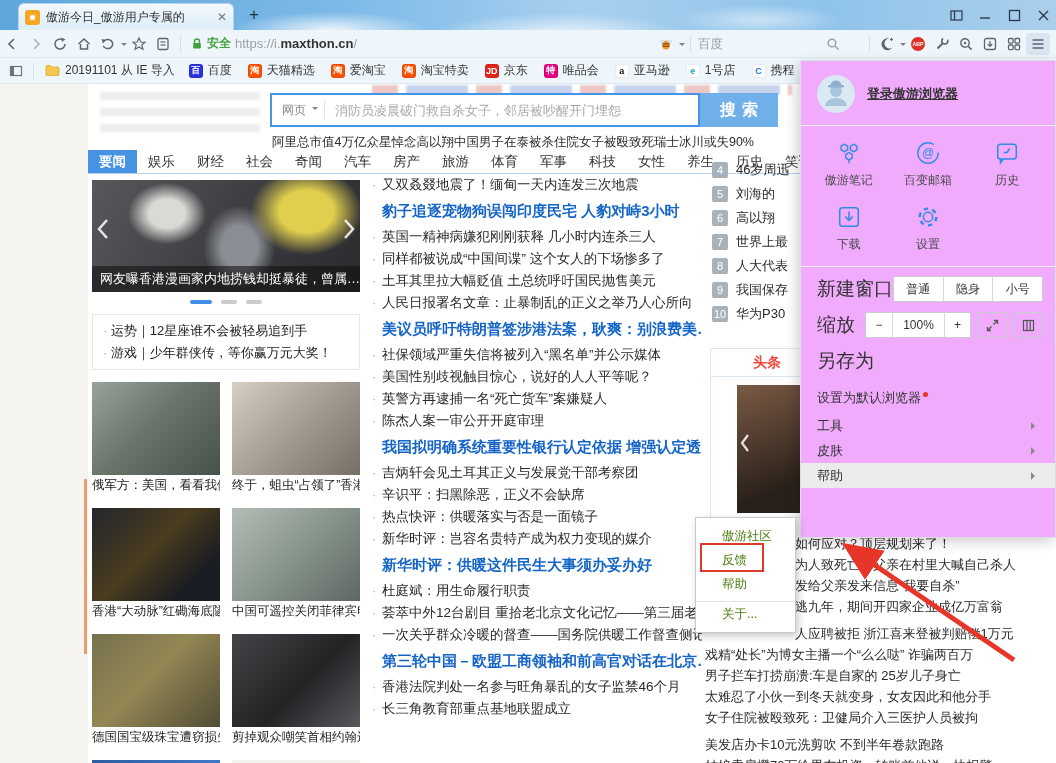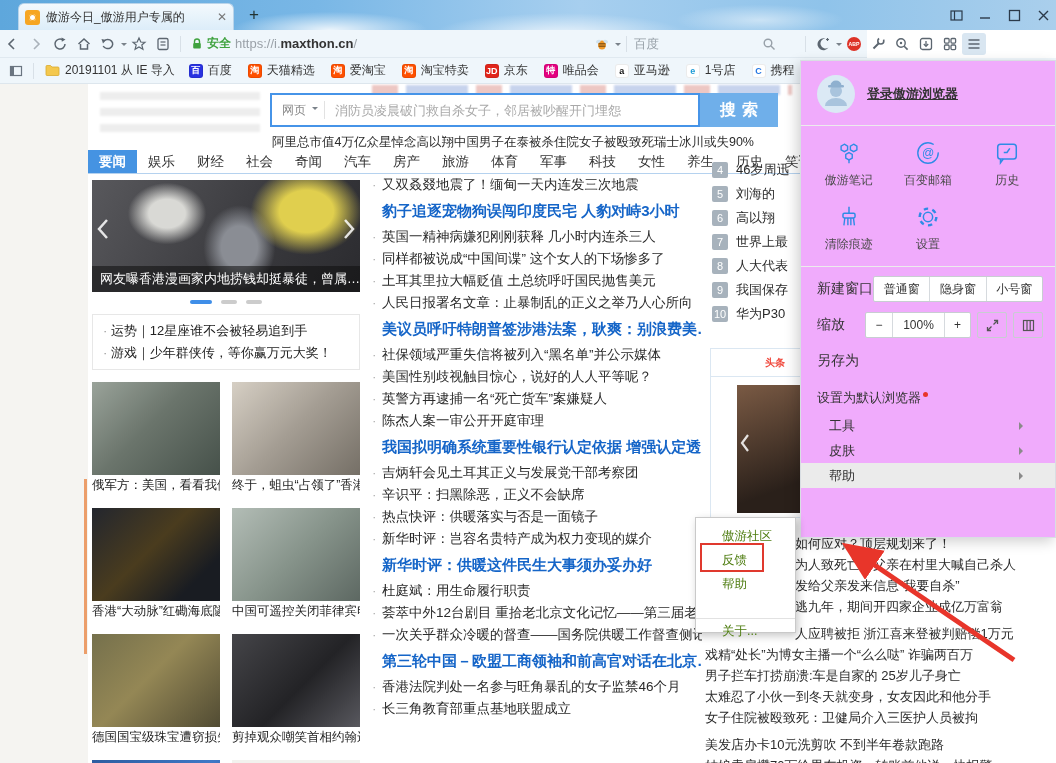--- a/index.html
+++ b/index.html
@@ -18,21 +18,21 @@
   .tab-title{font-size:12px;color:#333;white-space:nowrap;overflow:hidden;flex:1;}
   .favicon{width:15px;height:15px;border-radius:3px;background:#f6a623;margin-right:6px;flex:none;position:relative;}
   .favicon::after{content:"";position:absolute;left:4px;top:4px;width:7px;height:7px;background:#fff;border-radius:50%;
     box-shadow:0 0 0 1px #f6a623 inset;}
   .tab-close{font-size:12px;color:#777;margin-left:4px;line-height:1;}
   .newtab{position:absolute;left:244px;top:5px;width:20px;height:20px;color:#233;font-size:17px;line-height:19px;text-align:center;}
   .winctl{position:absolute;right:6px;top:0;height:30px;display:flex;align-items:center;gap:16px;}
   .winctl svg{display:block;}
 
   
-  .toolbar{position:absolute;left:0;top:30px;width:867px;height:28px;background:#eff6fb;border-bottom:1px solid #e0e9f0;
+  .toolbar{position:absolute;left:0;top:30px;width:1056px;height:28px;background:#eff6fb;border-bottom:1px solid #e0e9f0;
     display:flex;align-items:center;justify-content:space-between;}
   .tbtn{width:24px;height:22px;display:flex;align-items:center;justify-content:center;flex:none;}
   .caret{width:0;height:0;border:3.5px solid transparent;border-top-color:#7a828a;margin:4px 0 0 1px;}
   .vsep{width:1px;height:16px;background:#d8e0e7;margin:0 5px;flex:none;}
   .addr{display:flex;align-items:center;margin-left:4px;flex:none;width:400px;}
   .secure{color:#3fa23f;font-size:12px;font-weight:bold;margin:0 4px 0 3px;}
   .url{font-size:13px;color:#9aa1a8;}
   .url b{color:#333;}
   .tb-search{display:flex;align-items:center;width:168px;flex:none;}
   .tb-search input{border:none;background:transparent;outline:none;width:130px;font-size:12.5px;color:#666;}
@@ -109,58 +109,58 @@
   .fl.item::before{content:"·";position:absolute;left:2px;color:#b0b0b0;}
   .fl.head{font-size:15px;font-weight:bold;color:#1565c8;line-height:30px;padding-left:12px;}
 
   
   .hotlist{position:absolute;left:712px;top:74px;}
   .hli{display:flex;align-items:center;height:24px;font-size:13px;color:#2a2a2a;white-space:nowrap;}
   .hnum{width:16px;height:16px;background:#a7b2bc;color:#fff;font-size:11px;display:flex;align-items:center;
     justify-content:center;border-radius:2px;margin-right:8px;flex:none;}
   .ttcard{position:absolute;left:710px;top:264px;width:346px;height:170px;border:1px solid #dbe7f2;background:#fff;}
   .tthead{height:28px;border-bottom:1px solid #dbe7f2;display:flex;align-items:center;}
-  .ttlabel{margin-left:54px;color:#f0483c;font-size:10px;font-weight:bold;}
+  .ttlabel{margin-left:42px;color:#f0483c;font-size:14px;font-weight:bold;}
   .ttimg{position:absolute;left:26px;top:36px;width:120px;height:128px;background:linear-gradient(160deg,#7a5a44,#2a201a 70%);}
   .ttcap{position:absolute;right:4px;bottom:4px;color:#fff;font-size:12px;}
   .ttcv{position:absolute;left:2px;top:48px;}
   .rncol{position:absolute;left:705px;top:449px;width:351px;overflow:hidden;}
   .rn{font-size:13px;color:#2a2a2a;line-height:21px;height:21px;white-space:nowrap;overflow:hidden;}
   .rn.cut{padding-left:90px;}
   .rn.gap{margin-top:6px;}
   .sliver{position:absolute;left:84px;top:395px;width:3px;height:175px;background:#e8813c;opacity:.75;}
 
   
   .panel{position:absolute;left:800px;top:60px;width:256px;height:478px;background:#f0abfc;z-index:50;
     border:1px solid #d9dee3;box-shadow:-3px 4px 12px rgba(0,0,0,.18);}
   .login{display:flex;align-items:center;gap:12px;padding:14px 16px 12px;}
   .avatar{width:38px;height:38px;border-radius:50%;background:#dbe9f5;display:flex;align-items:center;justify-content:center;flex:none;}
   .loginname{font-size:13px;font-weight:bold;color:#333;text-decoration:underline;}
   .pdiv{height:1px;background:#ececec;margin:0 0 2px;}
   .fgrid{display:flex;flex-wrap:wrap;padding:4px 8px 2px;}
   .fcell{width:33.33%;height:64px;display:flex;flex-direction:column;align-items:center;justify-content:center;}
   .flabel{font-size:12px;color:#4a4a4a;margin-top:6px;white-space:nowrap;}
   .ctlrow{display:flex;align-items:center;justify-content:space-between;height:28px;margin:8px 12px 8px 16px;}
-  .ctlabel{font-size:14px;color:#333;flex:none;}
+  .ctlabel{font-size:19px;color:#333;flex:none;}
   .seg{display:flex;border:1px solid #c8cdd2;border-radius:2px;overflow:hidden;background:#fff;}
   .seg>span{padding:0 8px;height:24px;line-height:24px;font-size:12px;color:#333;text-align:center;}
   .seg>span + span{border-left:1px solid #d6dade;}
   .ctls{display:flex;align-items:center;gap:6px;}
   .sqbtn{width:30px;height:26px;border:1px solid #c8cdd2;border-radius:2px;display:flex;align-items:center;justify-content:center;}
   .defrow{display:flex;align-items:center;height:26px;margin:10px 16px 2px;font-size:13px;color:#333;}
   .reddot{width:5px;height:5px;border-radius:50%;background:#e8352a;margin:-8px 0 0 2px;}
-  .prow{display:flex;align-items:center;height:25px;padding:0 28px;font-size:13px;color:#333;}
+  .prow{display:flex;align-items:center;height:25px;padding:0 16px;font-size:13px;color:#333;}
   .prow.hl{background:#ebebeb;}
   .marrow{margin-left:auto;width:0;height:0;border:4px solid transparent;border-left-color:#8a8a8a;}
 
   
   .submenu{position:absolute;left:695px;top:517px;width:101px;height:116px;background:#fff;z-index:60;
     border:1px solid #c9c9c9;box-shadow:2px 3px 8px rgba(0,0,0,.22);padding-top:6px;}
   .smi{height:24px;line-height:24px;padding-left:26px;font-size:12.5px;color:#4d7c0f;}
-  .smi.sep{border-top:1px solid #e2e2e2;margin-top:22px;}
+  .smi.sep{border-top:1px solid #e2e2e2;margin-top:5px;}
   .redbox{position:absolute;left:700px;top:543px;width:64px;height:29px;border:2px solid #e0392e;z-index:70;}
   .arrow{position:absolute;left:0;top:0;z-index:80;pointer-events:none;}
 </style>
 </head>
 <body>
 
 <div class="stage">
 
   <div class="titlebar">
     <div class="tab">
@@ -629,28 +629,25 @@
       <div class="fcell">
         <svg width="26" height="26" viewBox="0 0 28 28">
             <rect x="4" y="4.5" width="20" height="16" rx="3" fill="none" stroke="#2e8be6" stroke-width="1.6"></rect>
             <polyline points="10,20.5 7,24.5 7,20.5" fill="none" stroke="#2e8be6" stroke-width="1.6"></polyline>
             <polyline points="17,9 14,13.5 10.5,13.5" fill="none" stroke="#2e8be6" stroke-width="1.6"></polyline>
           </svg>
         <span class="flabel">历史</span>
       </div>
       <div class="fcell">
         <svg width="26" height="26" viewBox="0 0 28 28">
-            <line x1="14" y1="3" x2="14" y2="10" stroke="#2e8be6" stroke-width="1.6"></line>
-            <rect x="7.5" y="10" width="13" height="5" rx="1.5" fill="none" stroke="#2e8be6" stroke-width="1.6"></rect>
-            <line x1="9.5" y1="15" x2="8.5" y2="23" stroke="#2e8be6" stroke-width="1.5"></line>
-            <line x1="12.8" y1="15" x2="12.8" y2="23" stroke="#2e8be6" stroke-width="1.5"></line>
-            <line x1="16" y1="15" x2="16" y2="23" stroke="#2e8be6" stroke-width="1.5"></line>
-            <line x1="18.8" y1="15" x2="19.8" y2="23" stroke="#2e8be6" stroke-width="1.5"></line>
-          </svg>
-        <span class="flabel">清除痕迹</span>
+            <rect x="4" y="4" width="20" height="20" rx="3" fill="none" stroke="#2e8be6" stroke-width="1.6"></rect>
+            <line x1="14" y1="8" x2="14" y2="17" stroke="#2e8be6" stroke-width="1.6"></line>
+            <polyline points="10,13.5 14,17.8 18,13.5" fill="none" stroke="#2e8be6" stroke-width="1.6"></polyline>
+          </svg>
+        <span class="flabel">下载</span>
       </div>
       <div class="fcell">
         <svg width="26" height="26" viewBox="0 0 28 28">
             <circle cx="14" cy="14" r="5" fill="none" stroke="#2e8be6" stroke-width="1.6"></circle>
             <circle cx="14" cy="14" r="9" fill="none" stroke="#2e8be6" stroke-width="2.6" stroke-dasharray="4.7 4.7"></circle>
           </svg>
         <span class="flabel">设置</span>
       </div>
     </div>
     <div class="pdiv" style="margin-top:4px;"></div>

